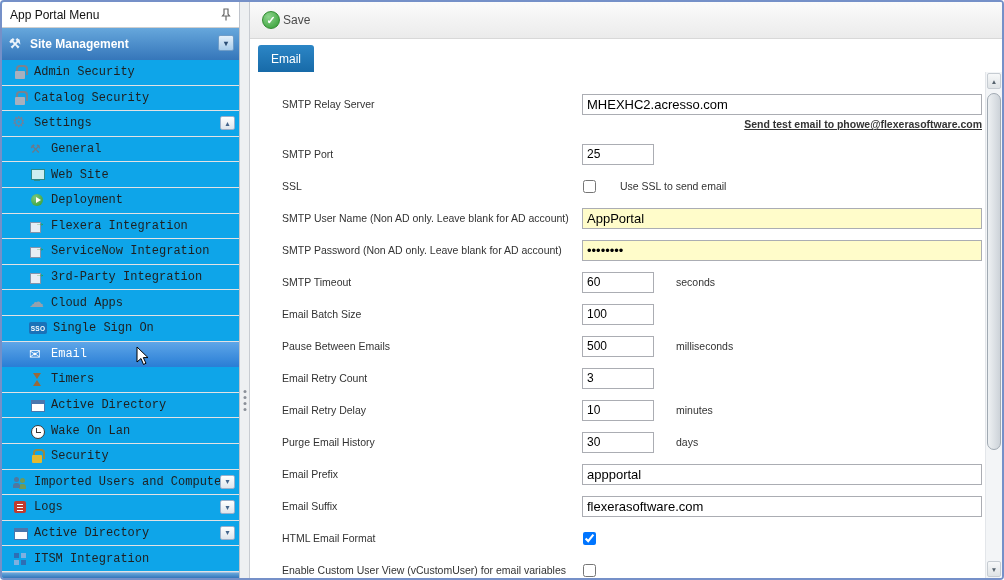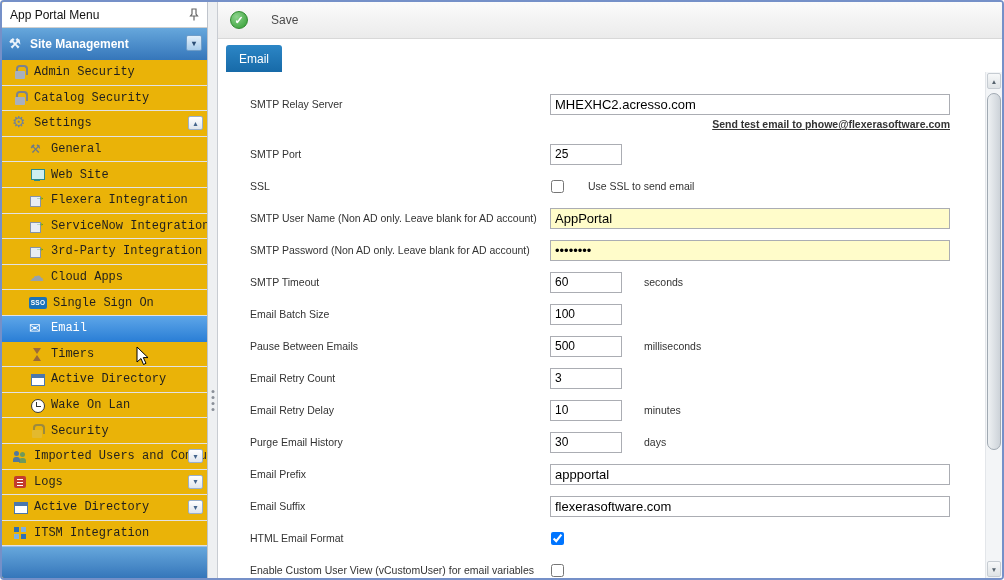--- a/index.html
+++ b/index.html
@@ -1,20 +1,20 @@
 <!DOCTYPE html>
 <html><head>
 <meta charset="utf-8">
 <style>
   * { box-sizing: border-box; margin: 0; padding: 0; }
   body { font-family: "Liberation Sans", sans-serif; background: #fff; }
   .window { position: relative; width: 1004px; height: 580px; border: 2px solid #7590c8; border-radius: 4px; overflow: hidden; display: flex; background: #fff; }
 
   
-  .sidebar { width: 206px; flex: none; background: #eab308; border-right: 1px solid #bfc4cc; display: flex; flex-direction: column; overflow: hidden; }
+  .sidebar { width: 238px; flex: none; background: #0ea5e9; border-right: 1px solid #bfc4cc; display: flex; flex-direction: column; overflow: hidden; }
   .side-title { height: 26px; background: #fff; border-bottom: 1px solid #cfcfcf; display: flex; align-items: center; justify-content: space-between; padding: 0 8px; font-size: 12px; color: #111; }
   .sm-header { height: 30px; background: linear-gradient(#66a7dc, #3576ba); color: #fff; font-weight: bold; font-size: 12px; display: flex; align-items: center; gap: 6px; padding: 16px 6px; position: relative; cursor: pointer; }
   .hdr-ic { width: 16px; height: 16px; position: relative; flex: none; }
   .hdr-ic::before { content: "⚒"; position: absolute; left: 1px; top: 0; font-size: 13px; color: #eef4fb; line-height: 16px; }
   .hdr-drop { position: absolute; right: 5px; top: 7px; width: 16px; height: 16px; background: linear-gradient(#e4f0fa, #a9cdeb); border: 1px solid #6f9dc8; border-radius: 2px; color: #2b4e75; font-size: 8px; display: flex; align-items: center; justify-content: center; cursor: pointer; }
   #side-items { flex: none; }
   .side-item { position: relative; height: 25.6px; display: flex; align-items: center; border-bottom: 1px solid #e2e2e4; font-size: 12px; color: #1f1f1f; cursor: pointer; }
   .side-item.lvl1 { padding-left: 10px; }
   .side-item.lvl2 { padding-left: 27px; }
   .side-item.sel { background: linear-gradient(#5ea6e8, #2b7fd6); border-bottom-color: #2b7fd6; }
@@ -52,21 +52,21 @@
   .ic-logs::after { content: ""; position: absolute; left: 5px; top: 5px; width: 6px; height: 7px; background: repeating-linear-gradient(#fff 0 1px, transparent 1px 3px); }
   .ic-itsm::before { content: ""; position: absolute; left: 2px; top: 2px; width: 5px; height: 5px; background: #2d6fb5; box-shadow: 7px 0 0 #7fb0e0, 0 7px 0 #7fb0e0, 7px 7px 0 #2d6fb5; }
 
   
   .splitter { width: 10px; flex: none; background: #eef0f2; border-right: 1px solid #c8ccd2; position: relative; cursor: col-resize; }
   .splitter::before { content: ""; position: absolute; left: 50%; top: 388px; transform: translateX(-50%); width: 3px; height: 3px; border-radius: 50%; background: #8a8f98; box-shadow: 0 6px 0 #8a8f98, 0 12px 0 #8a8f98, 0 18px 0 #8a8f98; }
 
   
   .main { flex: 1; display: flex; flex-direction: column; overflow: hidden; background: #fff; }
   .toolbar { height: 37px; flex: none; background: linear-gradient(#fbfbfb, #ebebeb); border-bottom: 1px solid #d8d8d8; display: flex; align-items: center; padding-left: 12px; }
-  .save-btn { display: flex; align-items: center; gap: 23px; background: none; border: none; font-family: inherit; font-size: 12px; color: #4b4b4b; cursor: pointer; }
+  .save-btn { display: flex; align-items: center; gap: 3px; background: none; border: none; font-family: inherit; font-size: 12px; color: #4b4b4b; cursor: pointer; }
   .save-ic { width: 18px; height: 18px; border-radius: 50%; background: radial-gradient(circle at 35% 30%, #8ed48e, #2f9b2f); border: 1px solid #2f8a2f; color: #fff; font-size: 11px; font-weight: bold; line-height: 16px; text-align: center; }
   .save-ic::before { content: "✓"; }
   .tabstrip { height: 33px; flex: none; background: #fff; padding: 6px 0 0 8px; }
   .tab { display: inline-flex; align-items: center; height: 27px; padding: 0 13px; background: linear-gradient(#2c86c6, #176aa8); color: #fff; font-size: 12px; border-radius: 3px 3px 0 0; cursor: pointer; }
   .content-row { flex: 1; display: flex; overflow: hidden; }
 
   
   .form { flex: 1; padding: 14px 0 0 32px; overflow: hidden; }
   .row { display: flex; align-items: center; height: 32px; }
   .row-tall { height: 52px; align-items: flex-start; padding-top: 8px; }
@@ -125,20 +125,24 @@
         </div>
         <div class="side-item lvl2">
           <span class="ic ic-wrench"></span>
           <span class="side-lbl">General</span>
         </div>
         <div class="side-item lvl2">
           <span class="ic ic-monitor"></span>
           <span class="side-lbl">Web Site</span>
         </div>
         <div class="side-item lvl2">
+          <span class="ic ic-deploy"></span>
+          <span class="side-lbl">Deployment</span>
+        </div>
+        <div class="side-item lvl2">
           <span class="ic ic-integration"></span>
           <span class="side-lbl">Flexera Integration</span>
         </div>
         <div class="side-item lvl2">
           <span class="ic ic-integration"></span>
           <span class="side-lbl">ServiceNow Integration</span>
         </div>
         <div class="side-item lvl2">
           <span class="ic ic-integration"></span>
           <span class="side-lbl">3rd-Party Integration</span>

